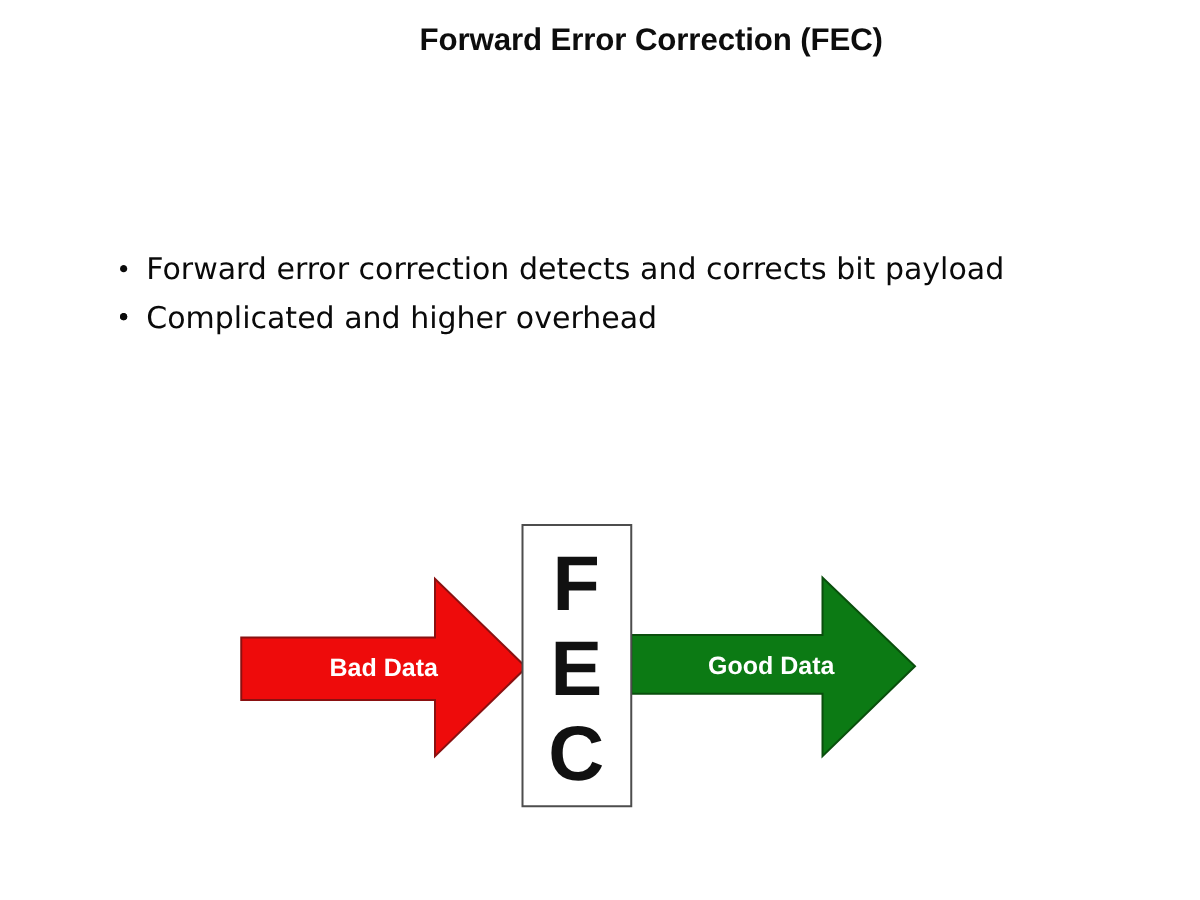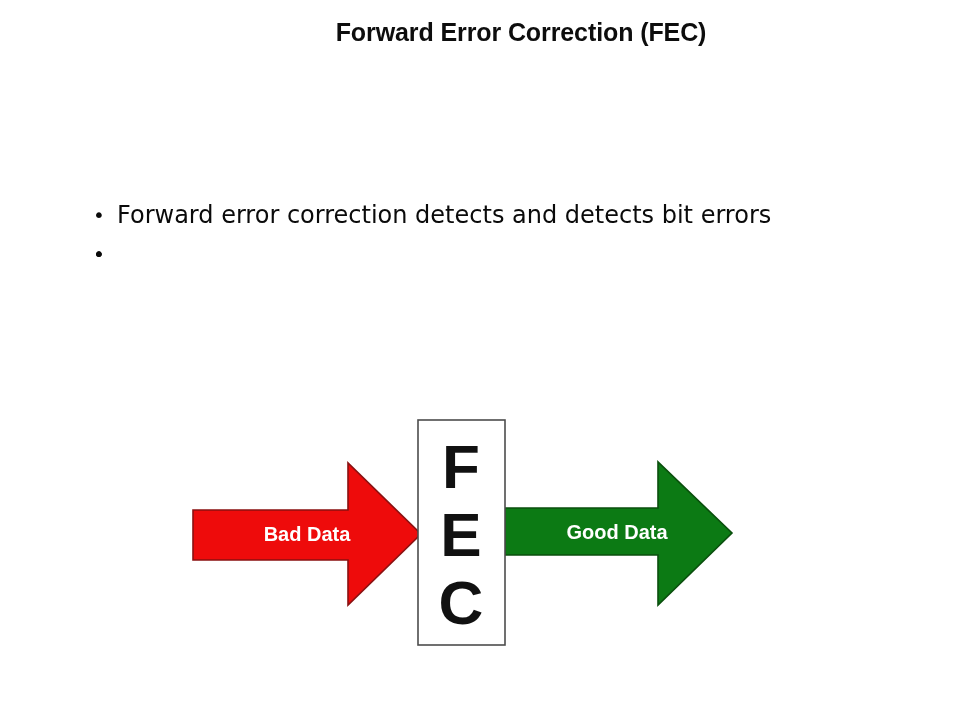--- a/index.html
+++ b/index.html
@@ -91,27 +91,28 @@
 </head>
 <body>
 
 <div id="slide" style="background: rgb(255, 255, 255);">
 
   <div id="slide-title">Forward Error Correction (FEC)</div>
 
   <ul id="bullet-list">
     <li>
       <span class="bullet-dot">•</span>
-      <span>Forward error correction detects and detects bit errors</span>
+      <span>Forward error correction detects and corrects bit payload</span>
     </li>
     <li>
       <span class="bullet-dot">•</span>
     </li>
     <li>
       <span class="bullet-dot">•</span>
+      <span>Complicated and higher overhead</span>
     </li>
   </ul>
 
   <div id="diagram">
     <svg viewBox="0 0 960 720" xmlns="http://www.w3.org/2000/svg">
 
       <g>
         <polygon id="input-arrow-shape" points="193,510 348,510 348,463 421,534 348,605 348,560 193,560" fill="#ee0b0b" stroke="#8a1111" stroke-width="1.6"></polygon>
         <text class="arrow-caption" x="307" y="541" text-anchor="middle" fill="#ffffff">Bad Data</text>
       </g>

